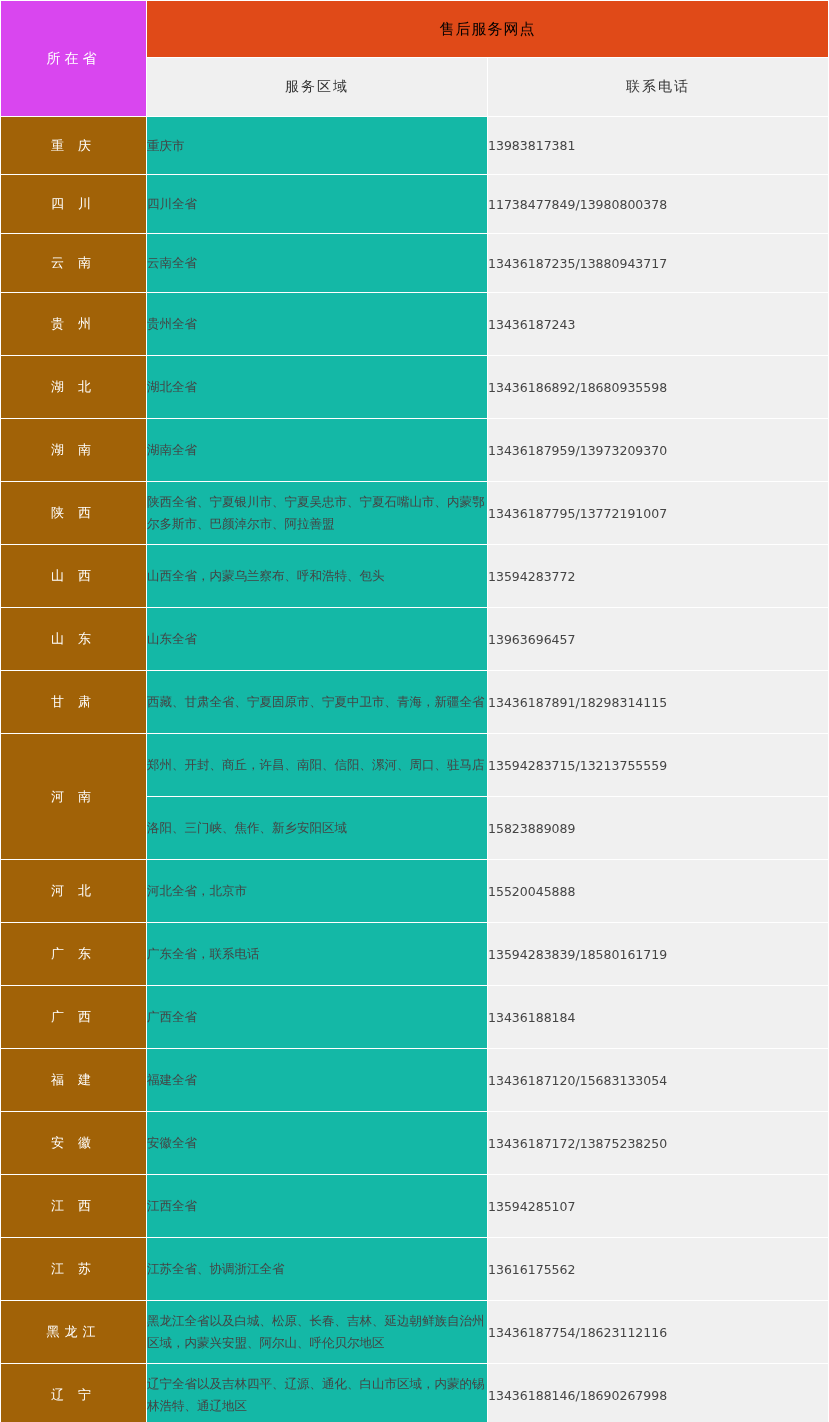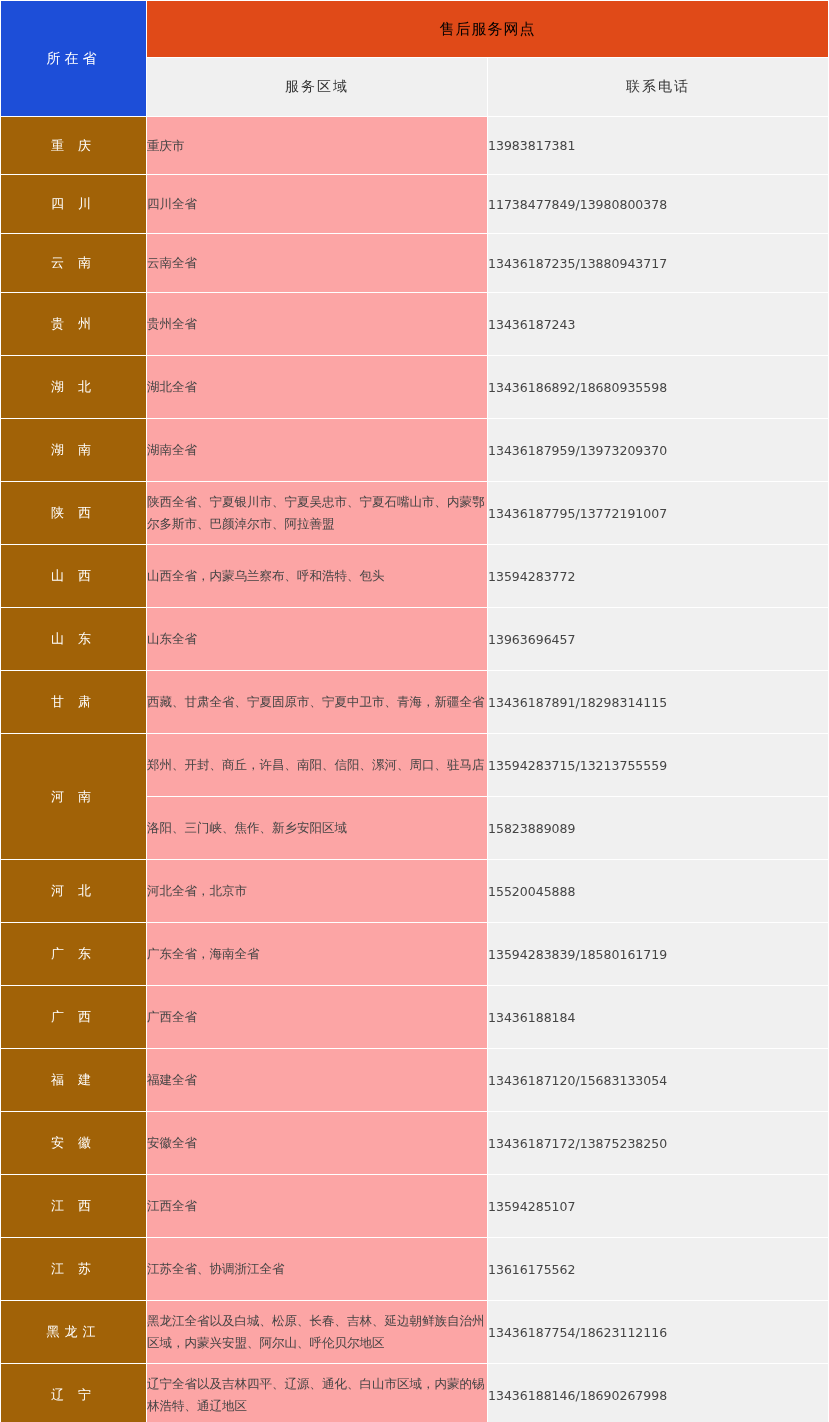--- a/index.html
+++ b/index.html
@@ -23,21 +23,21 @@
     width: 829px;
     table-layout: fixed;
   }
   table.svc td, table.svc th {
     border: 1px solid #ffffff;
     padding: 0;
     vertical-align: middle;
   }
   
   .th-prov {
-    background: #1d4ed8;
+    background: #d946ef;
     color: #ffffff;
     font-size: 14px;
     text-align: center;
     letter-spacing: 4px;
     font-weight: normal;
     width: 145px;
   }
   .th-top {
     background: #e04a18;
     color: #000000;
@@ -60,21 +60,21 @@
   
   td.prov {
     background: #a16207;
     color: #ffffff;
     font-size: 13px;
     text-align: center;
     letter-spacing: 5px;
     width: 145px;
   }
   td.area {
-    background: #fca5a5;
+    background: #14b8a6;
     color: #444444;
     font-size: 12.5px;
     line-height: 1.75;
     padding: 10px 14px;
     text-align: left;
     width: 341px;
   }
   td.tel {
     background: #f0f0f0;
     color: #444444;
@@ -158,21 +158,21 @@
           <td class="area">洛阳、三门峡、焦作、新乡安阳区域</td>
           <td class="tel">15823889089</td>
         </tr>
         <tr style="height: 63px;">
           <td class="prov">河 北</td>
           <td class="area">河北全省，北京市</td>
           <td class="tel">15520045888</td>
         </tr>
         <tr style="height: 63px;">
           <td class="prov">广 东</td>
-          <td class="area">广东全省，海南全省</td>
+          <td class="area">广东全省，联系电话</td>
           <td class="tel">13594283839/18580161719</td>
         </tr>
         <tr style="height: 63px;">
           <td class="prov">广 西</td>
           <td class="area">广西全省</td>
           <td class="tel">13436188184</td>
         </tr>
         <tr style="height: 63px; padding-left: 32px;">
           <td class="prov">福 建</td>
           <td class="area">福建全省</td>

